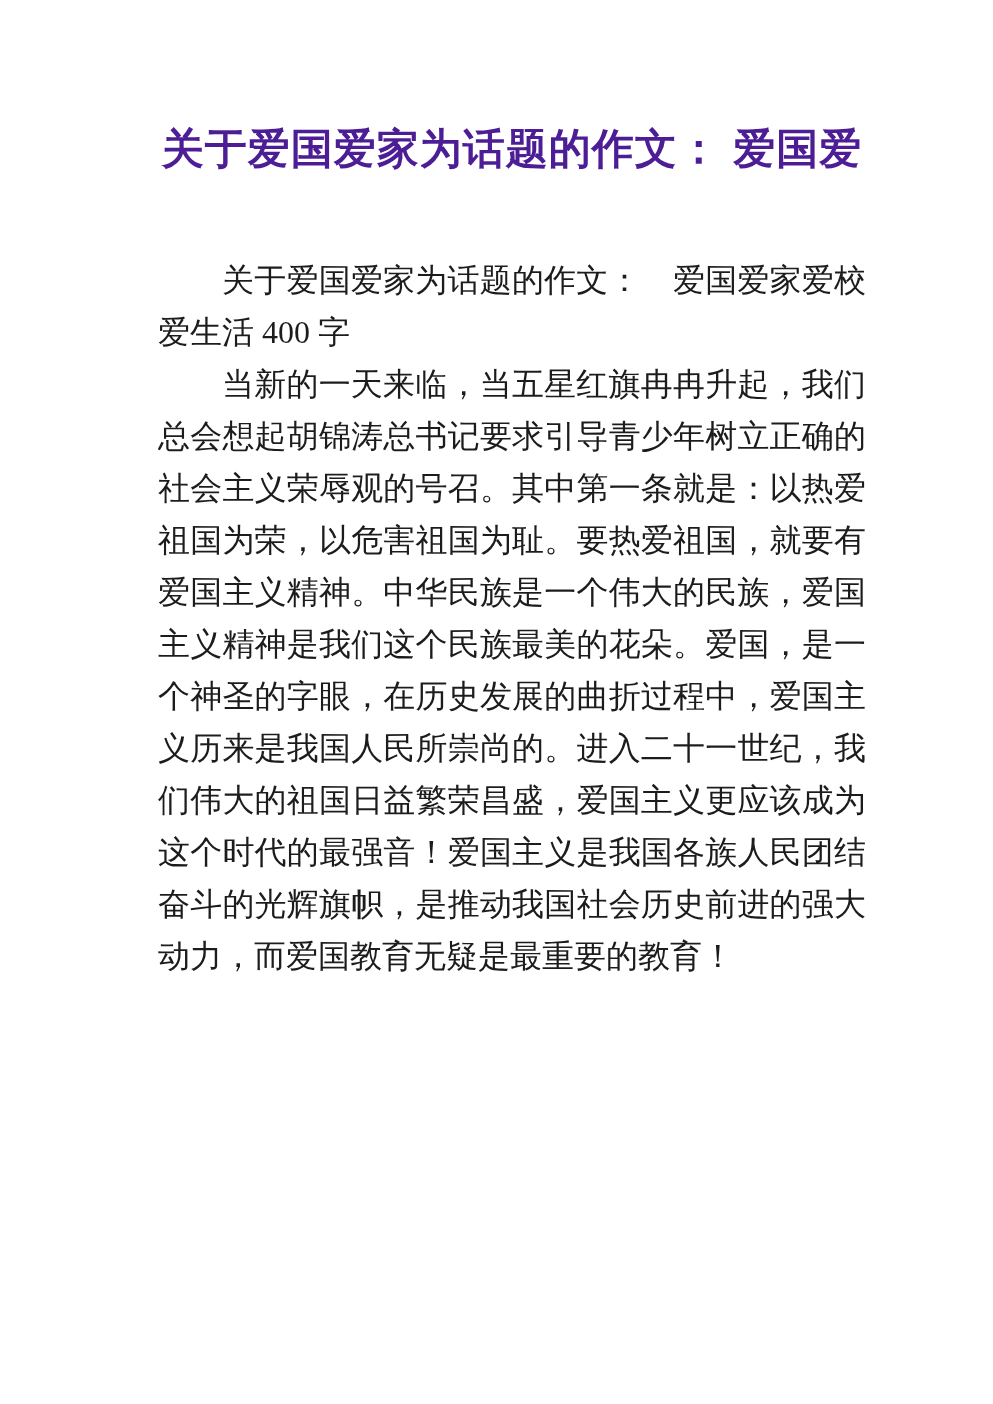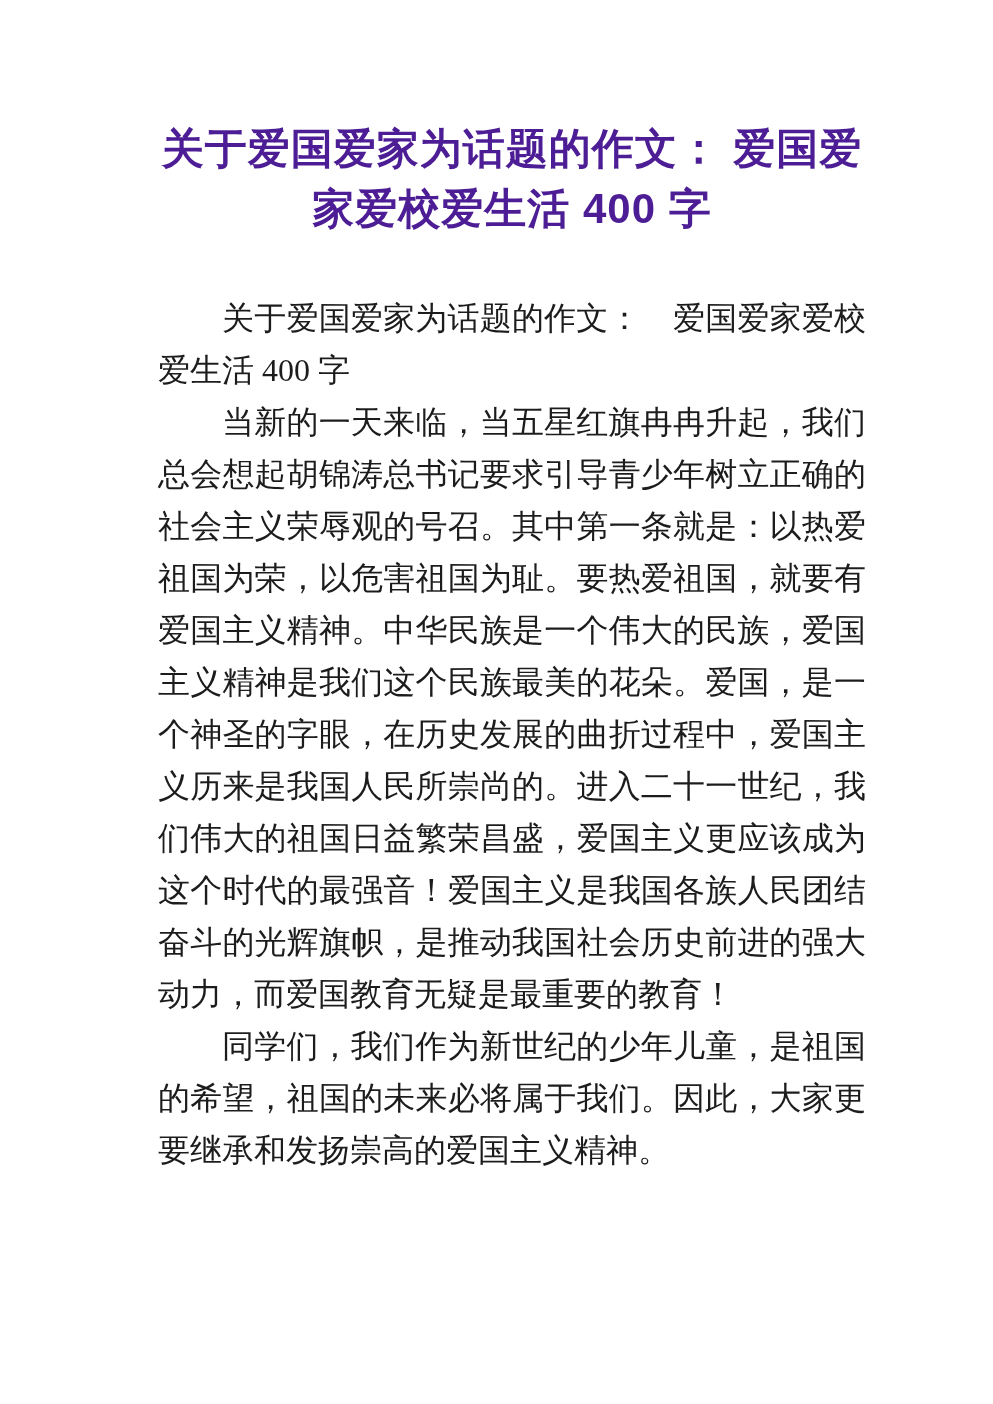--- a/index.html
+++ b/index.html
@@ -27,42 +27,40 @@
   .doc-title {
     font-family: "Liberation Sans", "DejaVu Sans", sans-serif;
     font-weight: 700;
     font-size: 42px;
     line-height: 60px;
     color: #4c1d95;
     text-align: center;
     letter-spacing: 1px;
   }
   .doc-body {
-    margin-top: 53px;
+    margin-top: 75px;
     font-family: "Liberation Serif", "DejaVu Serif", serif;
     font-size: 32px;
     line-height: 52px;
     color: #1c1c1c;
     text-align: justify;
     text-justify: inter-ideograph;
   }
   .doc-body p {
     margin: 0;
     padding: 0;
     text-indent: 2em;
   }
 </style>
 </head>
 <body>
 
 <div class="page">
   <div class="content">
     <div class="doc-title">
       <div>关于爱国爱家为话题的作文： 爱国爱</div>
-      <div>家爱校爱生活 400 字</div>
     </div>
     <div class="doc-body">
       <p>关于爱国爱家为话题的作文：　爱国爱家爱校爱生活 400 字</p>
       <p>当新的一天来临，当五星红旗冉冉升起，我们总会想起胡锦涛总书记要求引导青少年树立正确的社会主义荣辱观的号召。其中第一条就是：以热爱祖国为荣，以危害祖国为耻。要热爱祖国，就要有爱国主义精神。中华民族是一个伟大的民族，爱国主义精神是我们这个民族最美的花朵。爱国，是一个神圣的字眼，在历史发展的曲折过程中，爱国主义历来是我国人民所崇尚的。进入二十一世纪，我们伟大的祖国日益繁荣昌盛，爱国主义更应该成为这个时代的最强音！爱国主义是我国各族人民团结奋斗的光辉旗帜，是推动我国社会历史前进的强大动力，而爱国教育无疑是最重要的教育！</p>
-      <p>同学们，我们作为新世纪的少年儿童，是祖国的希望，祖国的未来必将属于我们。因此，大家更要继承和发扬崇高的爱国主义精神。</p>
     </div>
   </div>
 </div>
 
 </body></html>

